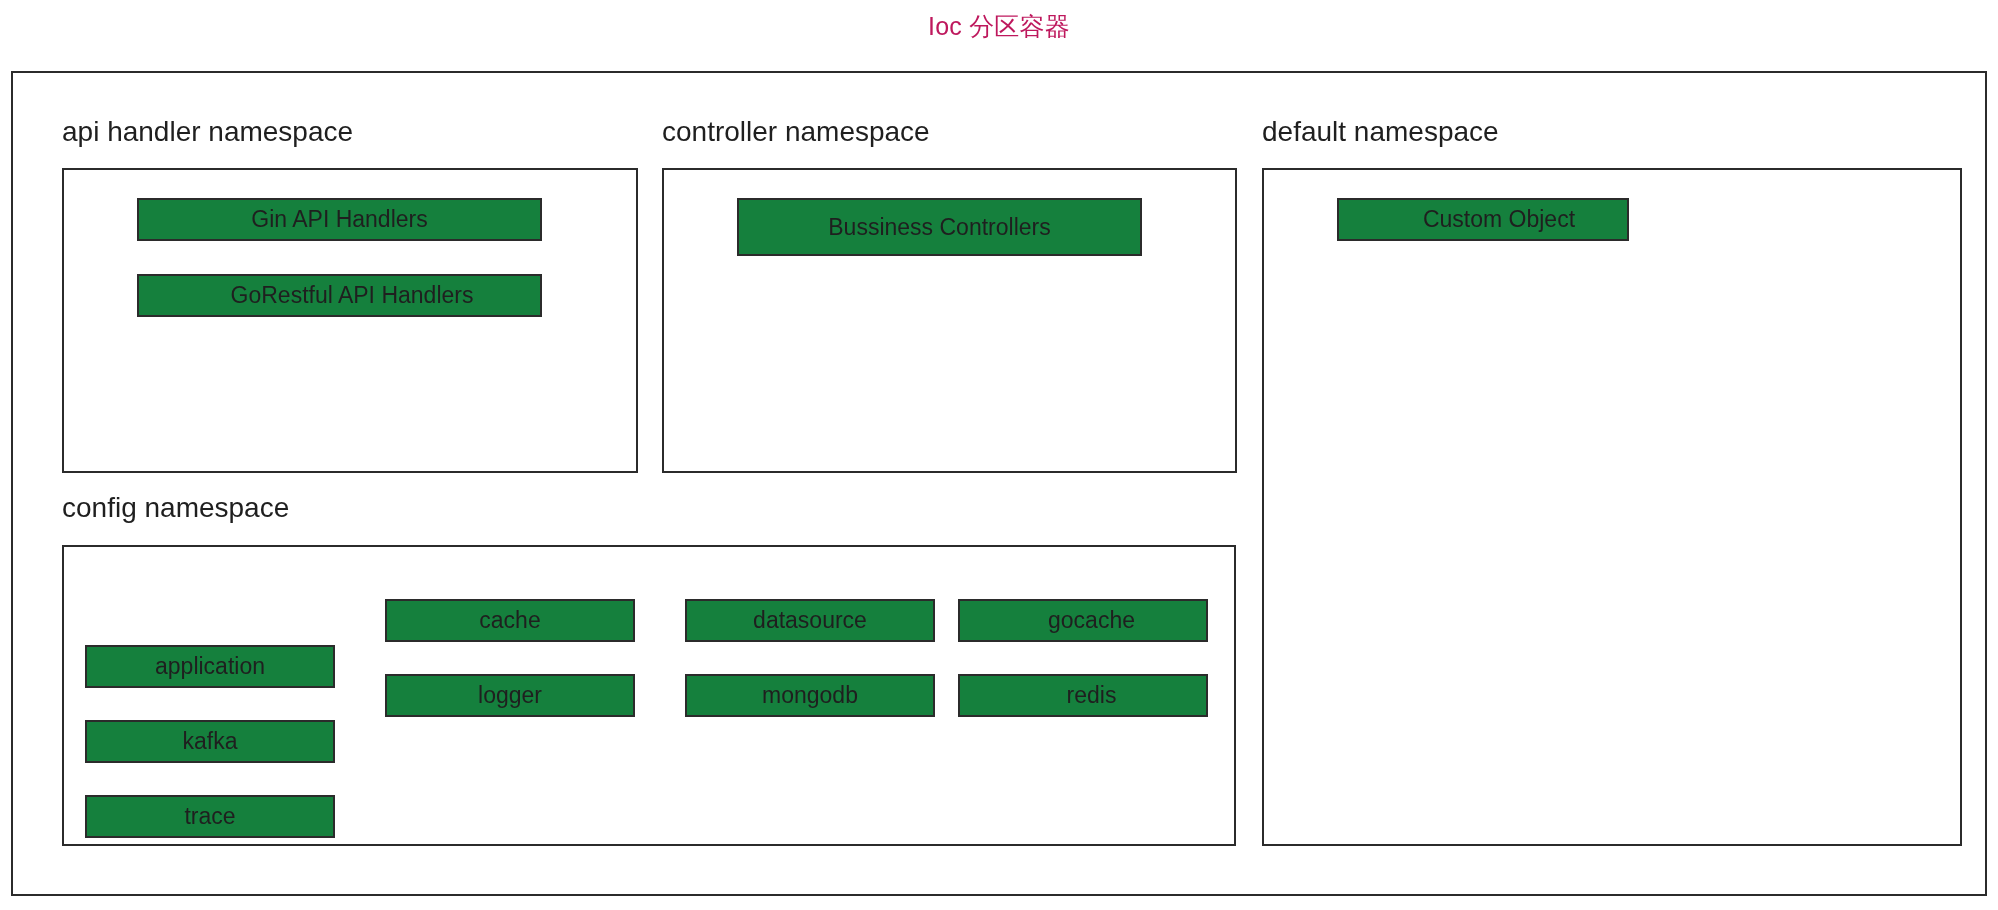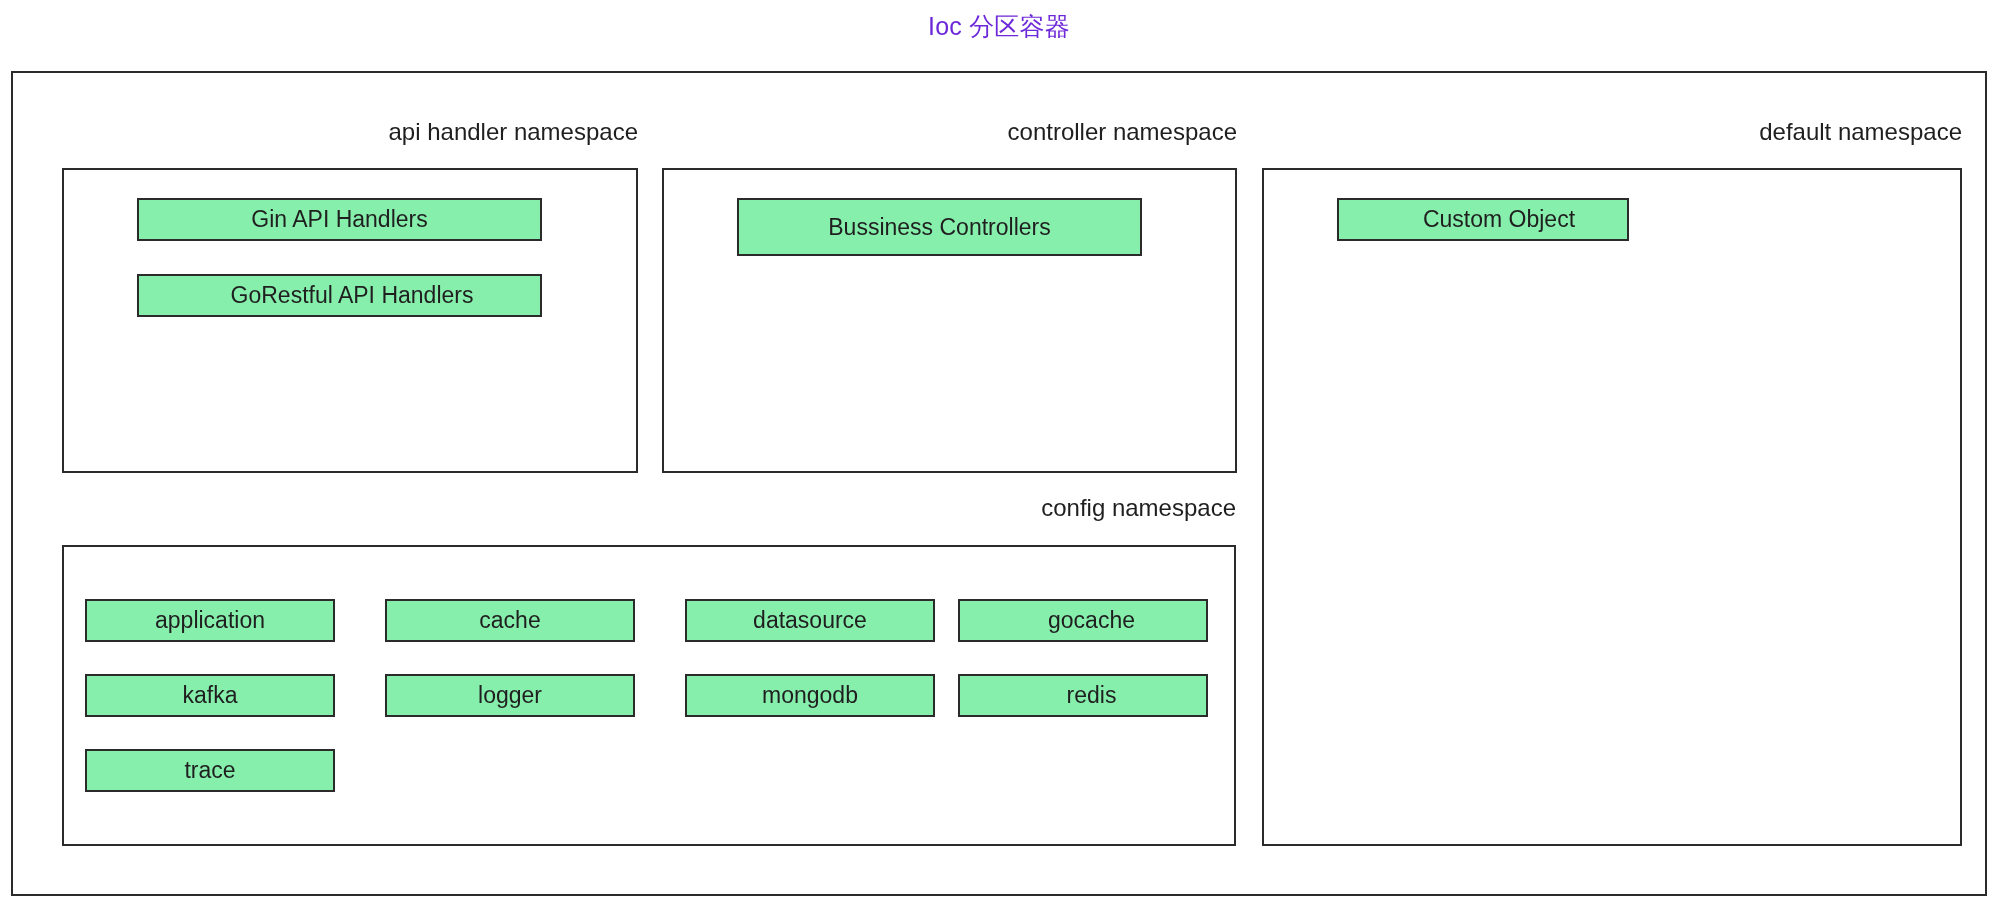--- a/index.html
+++ b/index.html
@@ -26,21 +26,21 @@
 
   
   .diagram-title {
     position: absolute;
     left: 0;
     top: 11px;
     width: 1998px;
     text-align: center;
     font-size: 25px;
     line-height: 30px;
-    color: #6d28d9;
+    color: #be185d;
     letter-spacing: 0.2px;
     white-space: nowrap;
   }
 
   
   .rect {
     position: absolute;
     box-sizing: border-box;
     background: #ffffff;
     border: 2px solid #2b2b2b;
@@ -50,63 +50,63 @@
   .outer-container {
     left: 11px;
     top: 71px;
     width: 1976px;
     height: 825px;
   }
 
   
   .ns-caption {
     position: absolute;
-    text-align: right;
-    font-size: 24px;
+    text-align: left;
+    font-size: 28px;
     line-height: 28px;
     color: #1f1f1f;
     white-space: nowrap;
   }
   .caption-api     { left: 62px;   top: 118px; width: 576px; }
   .caption-ctrl    { left: 662px;  top: 118px; width: 575px; }
   .caption-default { left: 1262px; top: 118px; width: 700px; }
   .caption-config  { left: 62px;   top: 494px; width: 1174px; }
 
   
   .panel-api     { left: 62px;   top: 168px; width: 576px;  height: 305px; }
   .panel-ctrl    { left: 662px;  top: 168px; width: 575px;  height: 305px; }
   .panel-default { left: 1262px; top: 168px; width: 700px;  height: 678px; }
   .panel-config  { left: 62px;   top: 545px; width: 1174px; height: 301px; }
 
   
   .item-box {
     position: absolute;
     box-sizing: border-box;
-    background: #86efac;
+    background: #15803d;
     border: 2px solid #2b2b2b;
     display: flex;
     align-items: center;
     justify-content: center;
     font-size: 23px;
     line-height: 27px;
     color: #1f1f1f;
     white-space: nowrap;
   }
 
   
   .item-gin       { left: 137px; top: 198px; width: 405px; height: 43px; }
   .item-gorestful { left: 137px; top: 274px; width: 405px; height: 43px; padding-left: 25px; }
   
   .item-bussiness { left: 737px; top: 198px; width: 405px; height: 58px; }
   
   .item-custom    { left: 1337px; top: 198px; width: 292px; height: 43px; padding-left: 32px; }
 
   
   .cfg { width: 253px; height: 43px; }
-  .cfg-c0 { left: 85px; }
+  .cfg-c0 { left: 85px; margin-top: 46px; }
   .cfg-c1 { left: 385px; }
   .cfg-c2 { left: 685px; }
   .cfg-c3 { left: 955px; }
   .cfg-r0 { top: 599px; }
   .cfg-r1 { top: 674px; }
   .cfg-r2 { top: 749px; }
   
   .cfg-c2 { width: 200px; }
   .cfg-c3 { width: 200px; }
   .cfg-c1 { width: 200px; text-align: right; }

